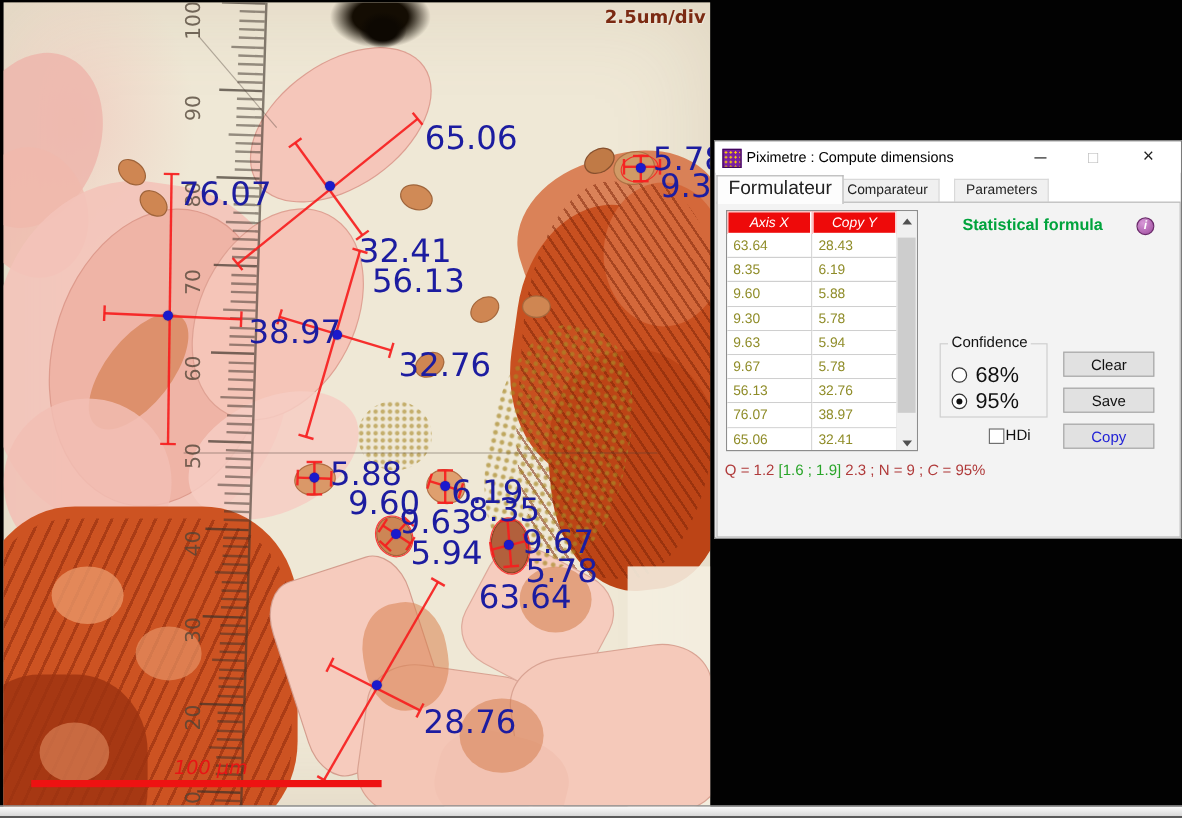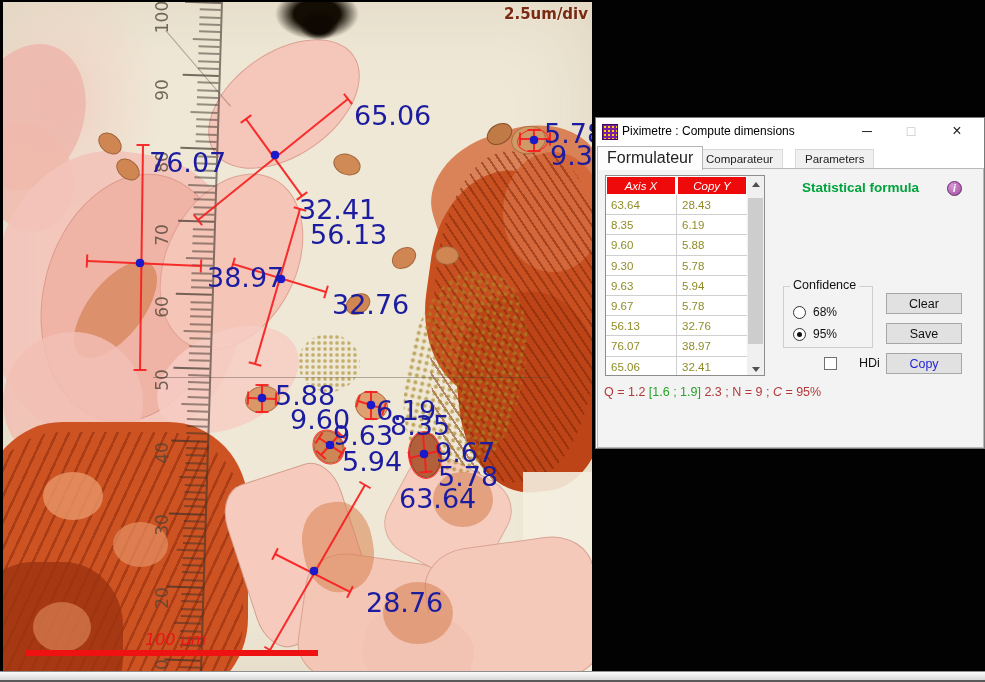--- a/index.html
+++ b/index.html
@@ -82,26 +82,26 @@
              color:#fff;font-size:10px;font-weight:bold;font-style:italic;
              display:flex;align-items:center;justify-content:center;box-sizing:border-box;}
   #desc{position:absolute;left:188px;top:30px;color:#ba2430;font-size:12.5px;line-height:19px;}
   #confbox{position:absolute;left:185px;top:117px;width:88px;height:60px;
            border:1px solid #cfcfcf;}
   #conflabel{position:absolute;left:6px;top:-9px;background:#f3f3f3;padding:0 3px;font-size:12.5px;}
   .radio-row{position:absolute;left:9px;height:14px;display:flex;align-items:center;gap:7px;}
   .radio{width:13px;height:13px;border-radius:50%;border:1px solid #333;background:#fff;
          box-sizing:border-box;display:flex;align-items:center;justify-content:center;}
   .radio .dot{width:5px;height:5px;border-radius:50%;background:#111;}
-  .radio-label{font-size:12px;}
+  .radio-label{font-size:18px;}
   .btn{position:absolute;left:288px;width:76px;height:21px;background:#e1e1e1;
        border:1px solid #a6a6a6;font-size:12.5px;display:flex;align-items:center;
        justify-content:center;box-sizing:border-box;color:#111;}
   .btn.blue{color:#1f1fd6;}
-  #hdi-row{position:absolute;left:226px;top:187px;display:flex;align-items:flex-end;gap:22px;}
+  #hdi-row{position:absolute;left:226px;top:187px;display:flex;align-items:flex-end;gap:1px;}
   #hdi-box{width:13px;height:13px;border:1px solid #707070;background:#fff;box-sizing:border-box;}
   #hdi-label{font-size:12.5px;}
   
   #stats{position:absolute;left:6px;top:214px;width:378px;font-size:12.5px;line-height:18px;}
   .grn{color:#28a428;} .dred{color:#b03a3a;} .nvy{color:#2b2b8f;}
   .red-sup{color:#e23030;font-size:9.5px;vertical-align:super;}
   .ital{font-style:italic;}
 </style>
 </head>
 <body>
@@ -343,21 +343,21 @@
         <div class="mlabel" style="left: 329px; top: 289px;">32.76</div>
         <div class="mlabel" style="left: 272px; top: 380px;">5.88</div>
         <div class="mlabel" style="left: 287px; top: 404px;">9.60</div>
         <div class="mlabel" style="left: 373px; top: 395px;">6.19</div>
         <div class="mlabel" style="left: 387px; top: 410px;">8.35</div>
         <div class="mlabel" style="left: 330px; top: 420px;">9.63</div>
         <div class="mlabel" style="left: 339px; top: 446px;">5.94</div>
         <div class="mlabel" style="left: 432px; top: 437px;">9.67</div>
         <div class="mlabel" style="left: 435px; top: 461px;">5.78</div>
         <div class="mlabel" style="left: 396px; top: 483px;">63.64</div>
-        <div class="mlabel" style="left: 350px; top: 587px; margin-left: 13px;">28.76</div>
+        <div class="mlabel" style="left: 350px; top: 587px;">28.76</div>
       </div>
     <div id="mag-label">2.5um/div</div>
     <div id="scalebar"></div>
     <div id="scalebar-label">100 μm</div>
   </div>
 
   <div id="blackbg"></div>
 
   <div id="dialog">
     <div id="titlebar">

